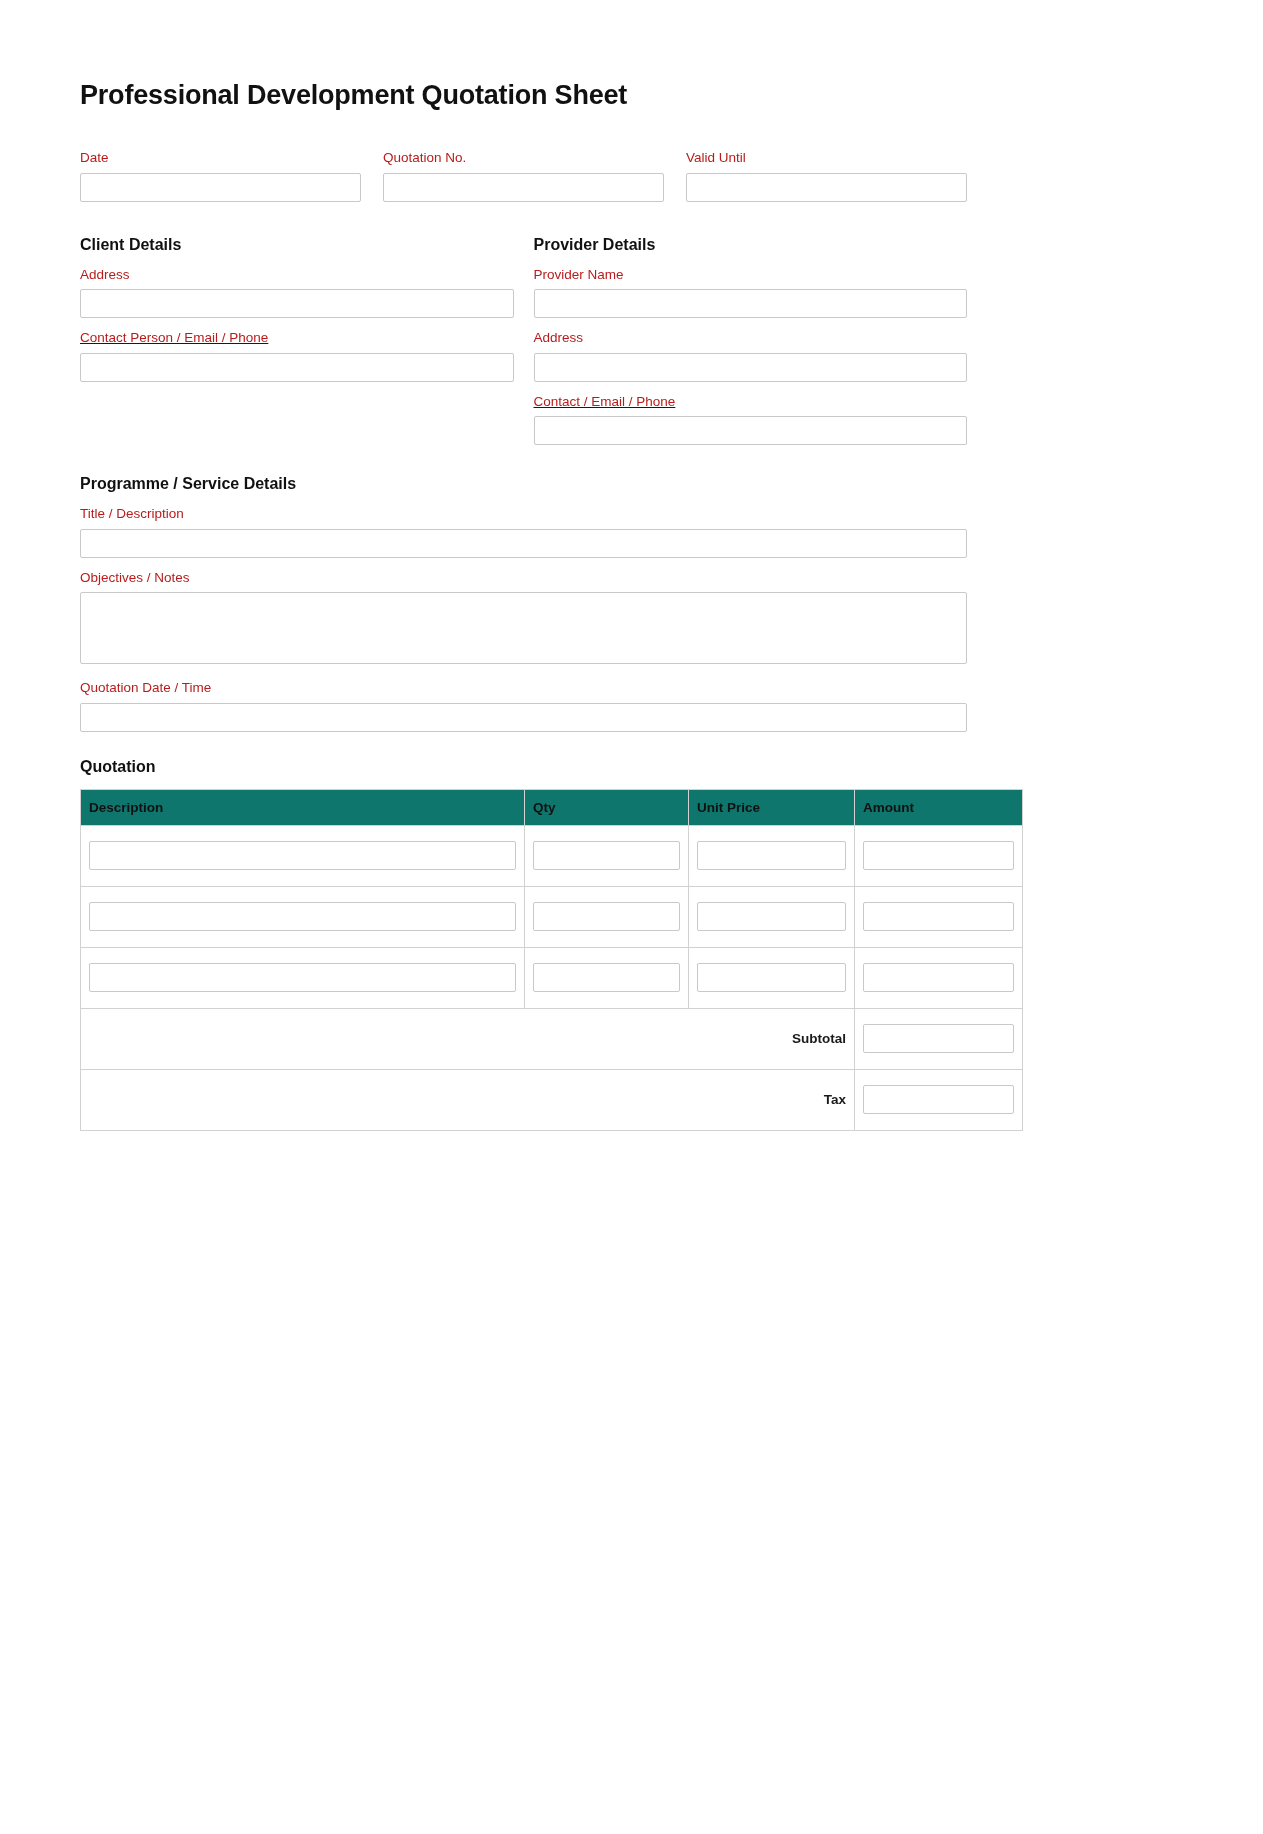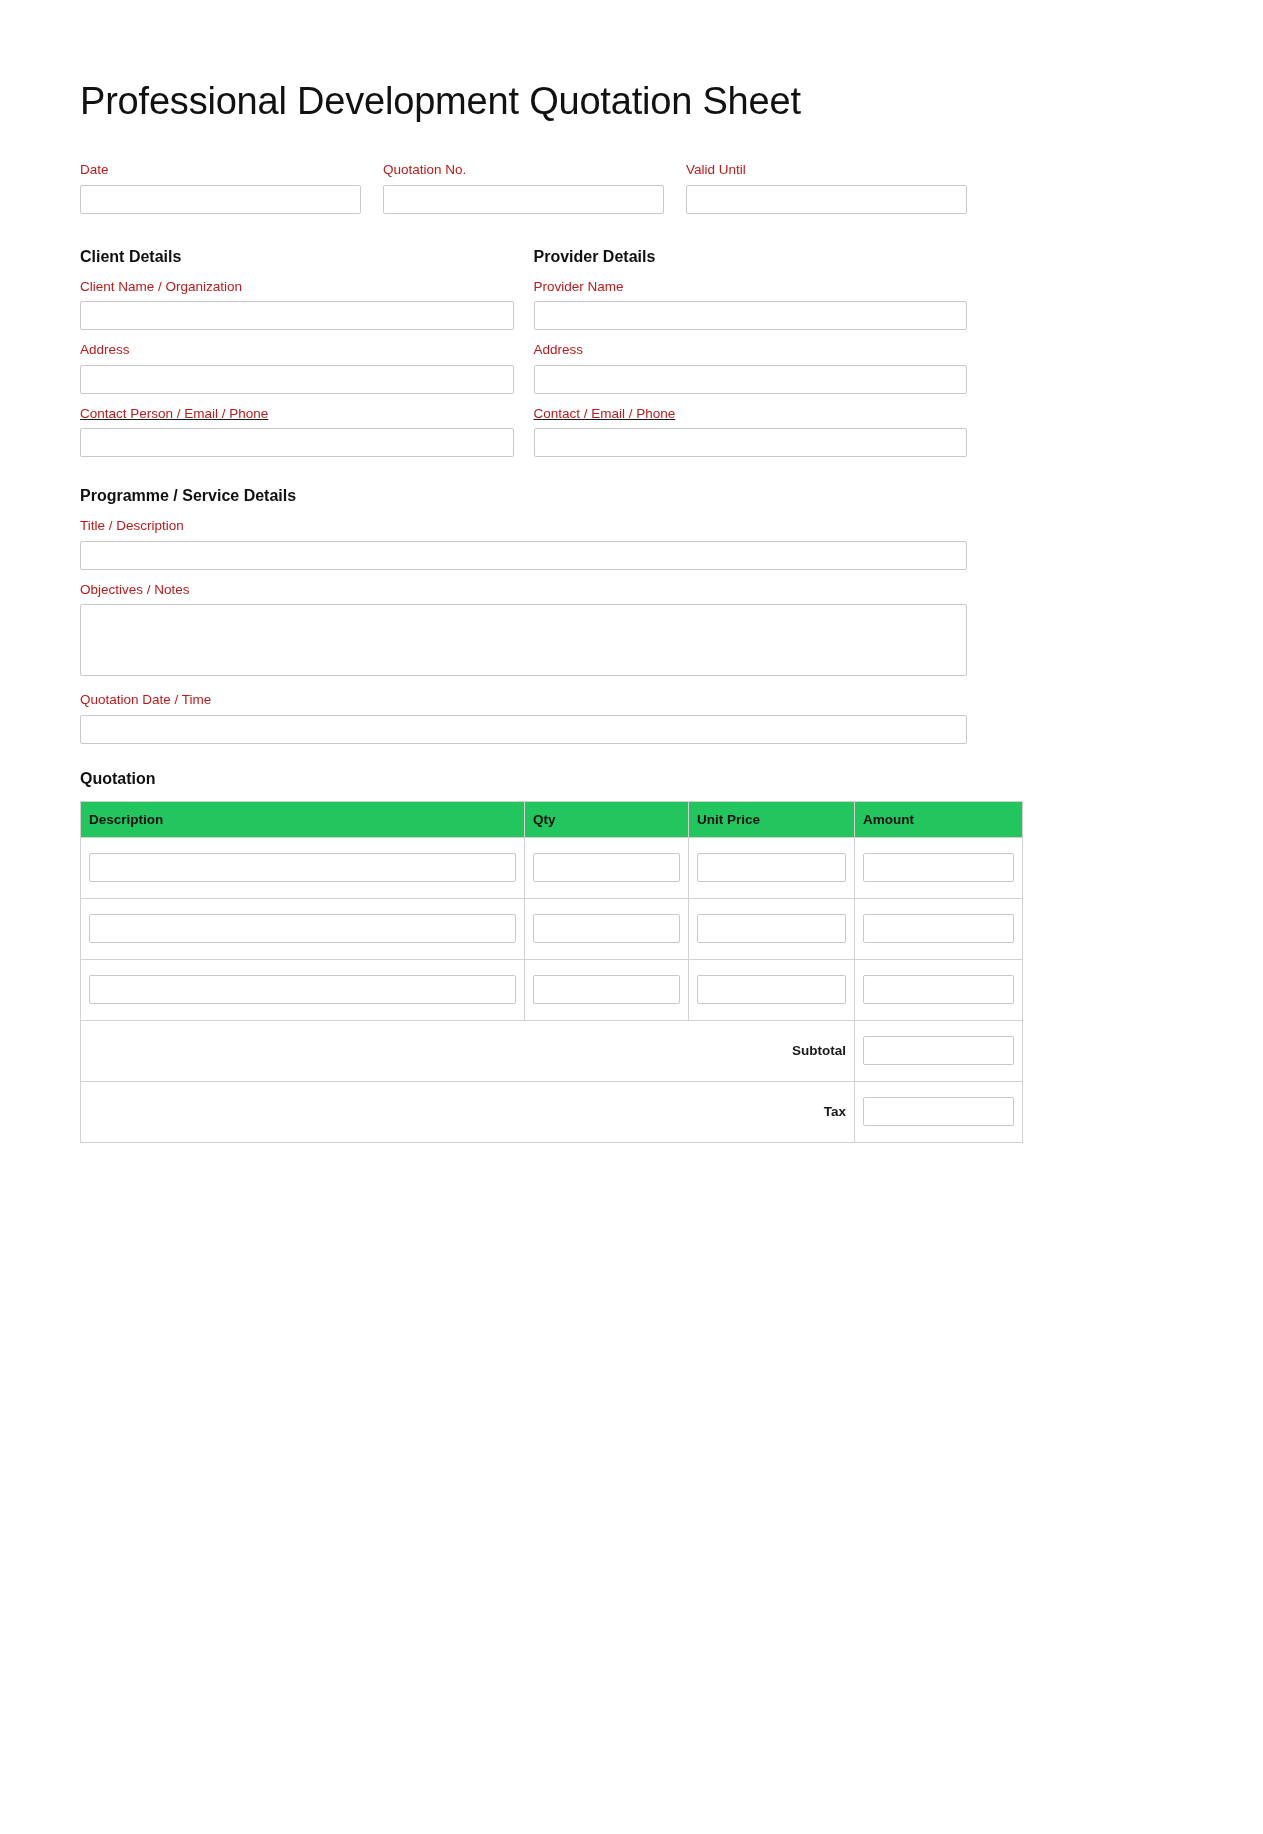--- a/index.html
+++ b/index.html
@@ -12,22 +12,22 @@
   }
   .page {
     width: 1263px;
     min-height: 1834px;
     margin: 0 auto;
     background: #ffffff;
     position: relative;
     padding: 80px 296px 0 80px;
   }
   .doc-title {
-    font-size: 38px;
-    font-weight: normal;
+    font-size: 27px;
+    font-weight: bold;
     letter-spacing: -0.2px;
     margin: 0 0 38px 0;
     color: #111111;
   }
   .section-heading {
     font-size: 16px;
     font-weight: bold;
     margin: 0 0 12px 0;
     color: #111111;
   }
@@ -93,21 +93,21 @@
     border-collapse: collapse;
     table-layout: fixed;
   }
   table.quote th {
     border: 1px solid #d2d2d2;
     text-align: left;
     font-size: 13.5px;
     font-weight: bold;
     padding: 10px 8px;
     color: #111;
-    background: #22c55e;
+    background: #0f766e;
   }
   table.quote td {
     border: 1px solid #d2d2d2;
     padding: 3px 8px;
     vertical-align: middle;
     height: 61px;
   }
   .col-desc { width: 444px; }
   .col-qty { width: 164px; }
   .col-unit { width: 166px; }
@@ -151,24 +151,20 @@
       <label class="field-label">Valid Until</label>
       <input class="inp" type="text" value="" style="">
     </div>
   </div>
 
   <div class="two-col">
 
     <div class="col">
       <h2 class="section-heading">Client Details</h2>
 
-      <div class="field-block">
-        <label class="field-label">Client Name / Organization</label>
-        <input class="inp" type="text" value="" style="">
-      </div>
 
       <div class="field-block">
         <label class="field-label">Address</label>
         <input class="inp" type="text" value="" style="">
       </div>
 
       <div class="field-block">
         <label class="field-label">Contact Person / Email / Phone</label>
         <input class="inp" type="text" value="" style="">
       </div>

